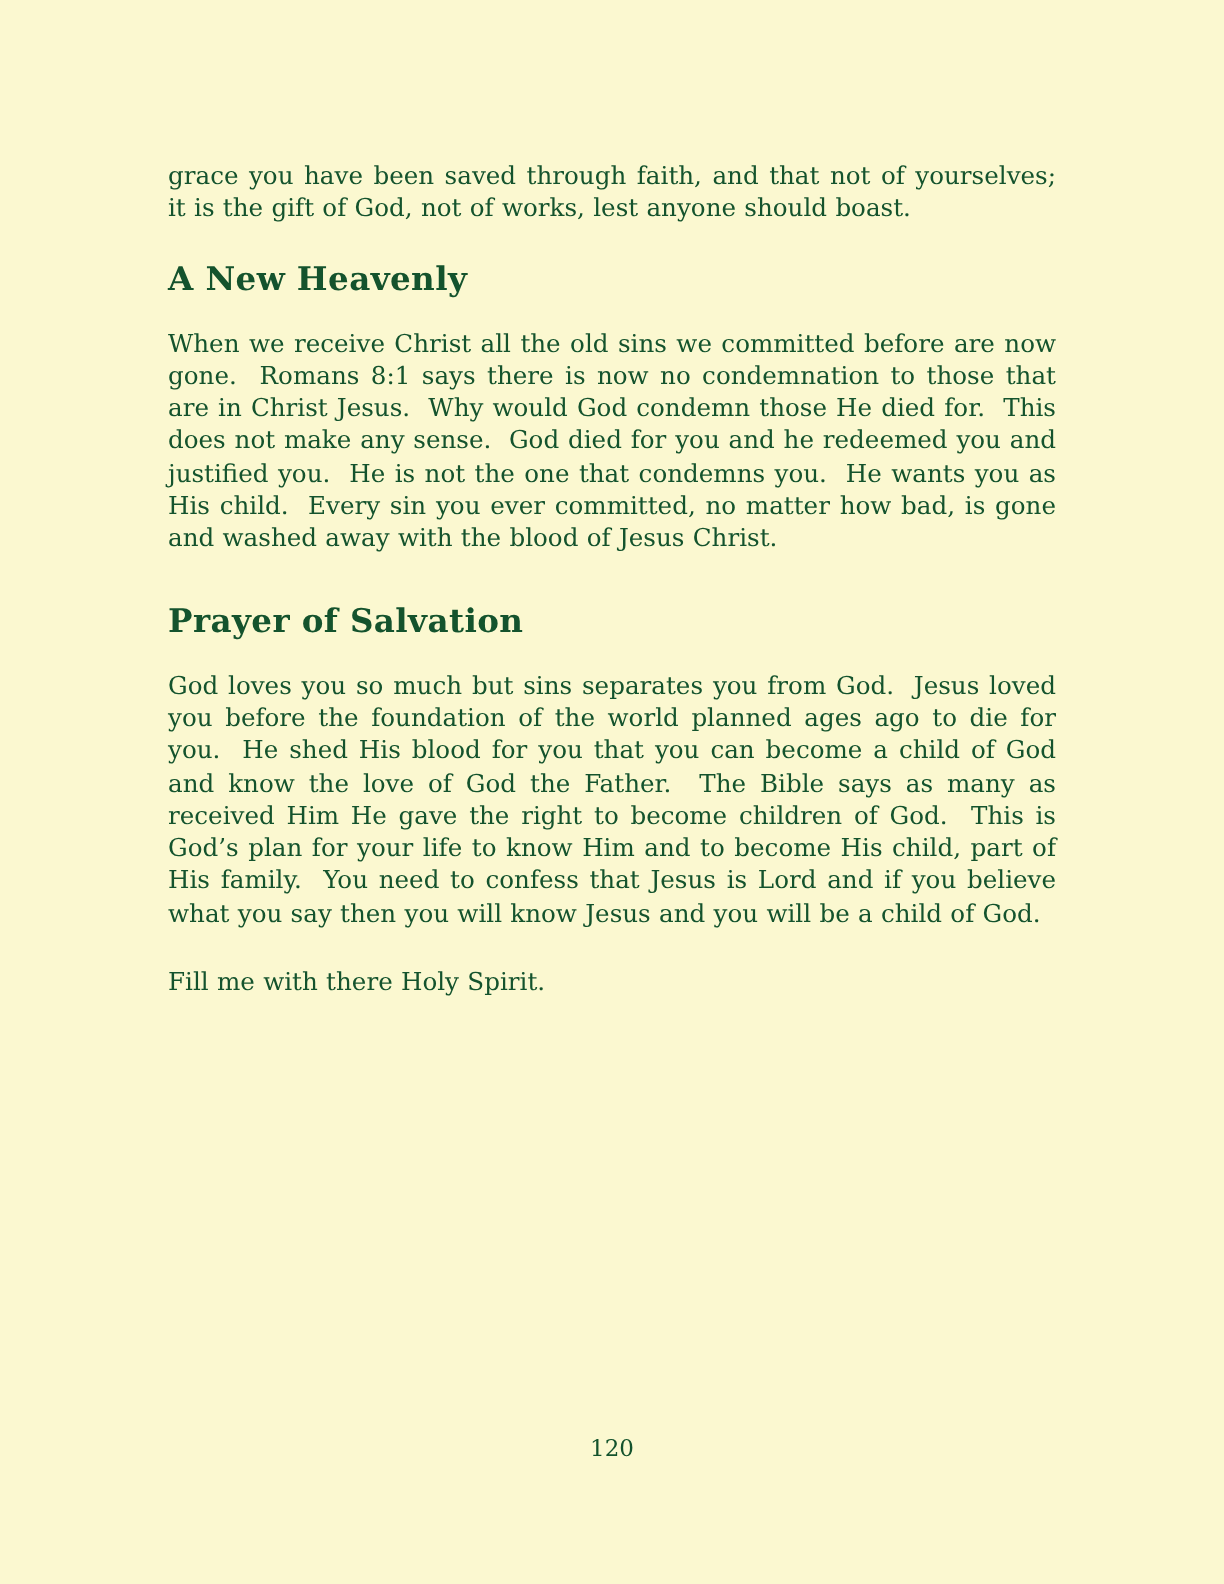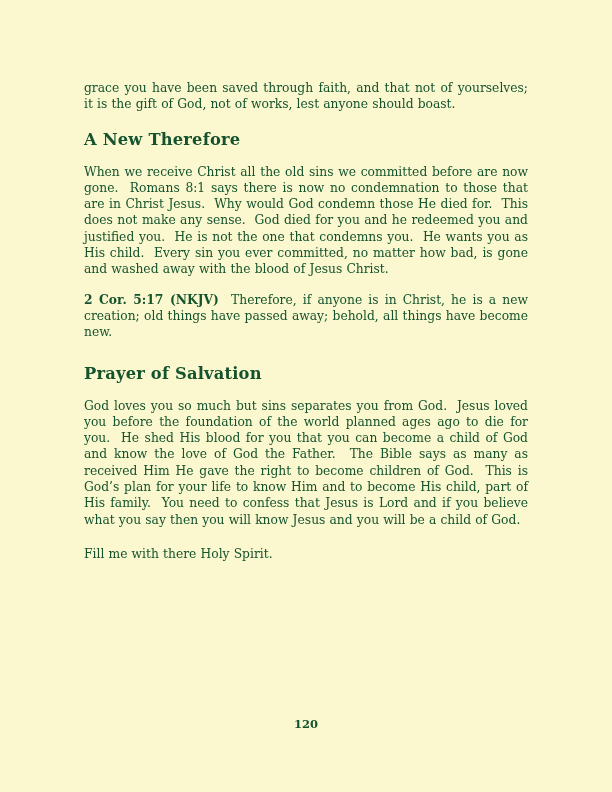--- a/index.html
+++ b/index.html
@@ -45,36 +45,34 @@
     font-weight: bold;
   }
   .page-number {
     position: absolute;
     left: 0;
     right: 0;
     top: 717px;
     text-align: center;
     font-size: 11.5px;
     line-height: 14px;
-    font-weight: bold;
   }
 </style>
 </head>
 <body>
 
 <div class="page" style="background: rgb(251, 248, 208); color: #14532d;">
   <div class="content">
 
     <p>grace you have been saved through faith, and that not of yourselves; it is the gift of God, not of works, lest anyone should boast.</p>
 
-    <h2>A New Therefore</h2>
+    <h2>A New Heavenly</h2>
 
     <p>When we receive Christ all the old sins we committed before are now gone.  Romans 8:1 says there is now no condemnation to those that are in Christ Jesus.  Why would God condemn those He died for.  This does not make any sense.  God died for you and he redeemed you and justified you.  He is not the one that condemns you.  He wants you as His child.  Every sin you ever committed, no matter how bad, is gone and washed away with the blood of Jesus Christ.</p>
 
-    <p class="verse"><strong>2 Cor. 5:17 (NKJV)</strong><span>  Therefore, if anyone is in Christ, he is a new creation; old things have passed away; behold, all things have become new.</span></p>
 
     <h2 class="space-before-lg">Prayer of Salvation</h2>
 
     <p>God loves you so much but sins separates you from God.  Jesus loved you before the foundation of the world planned ages ago to die for you.  He shed His blood for you that you can become a child of God and know the love of God the Father.  The Bible says as many as received Him He gave the right to become children of God.  This is God’s plan for your life to know Him and to become His child, part of His family.  You need to confess that Jesus is Lord and if you believe what you say then you will know Jesus and you will be a child of God.</p>
 
 
 
     <p class="closing-line">Fill me with there Holy Spirit.</p>
 
   </div>

